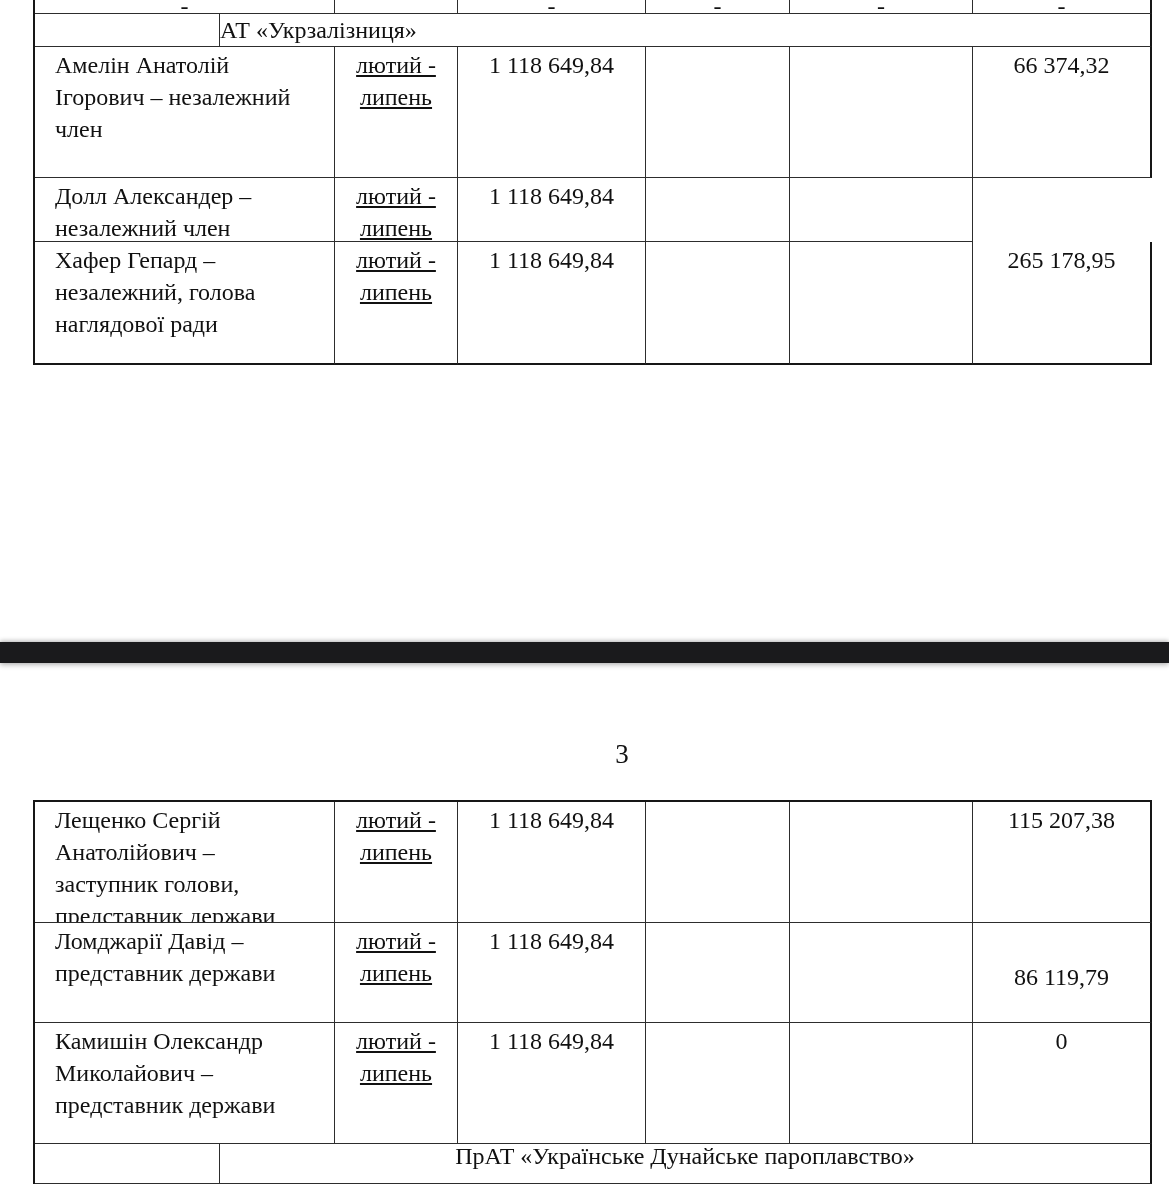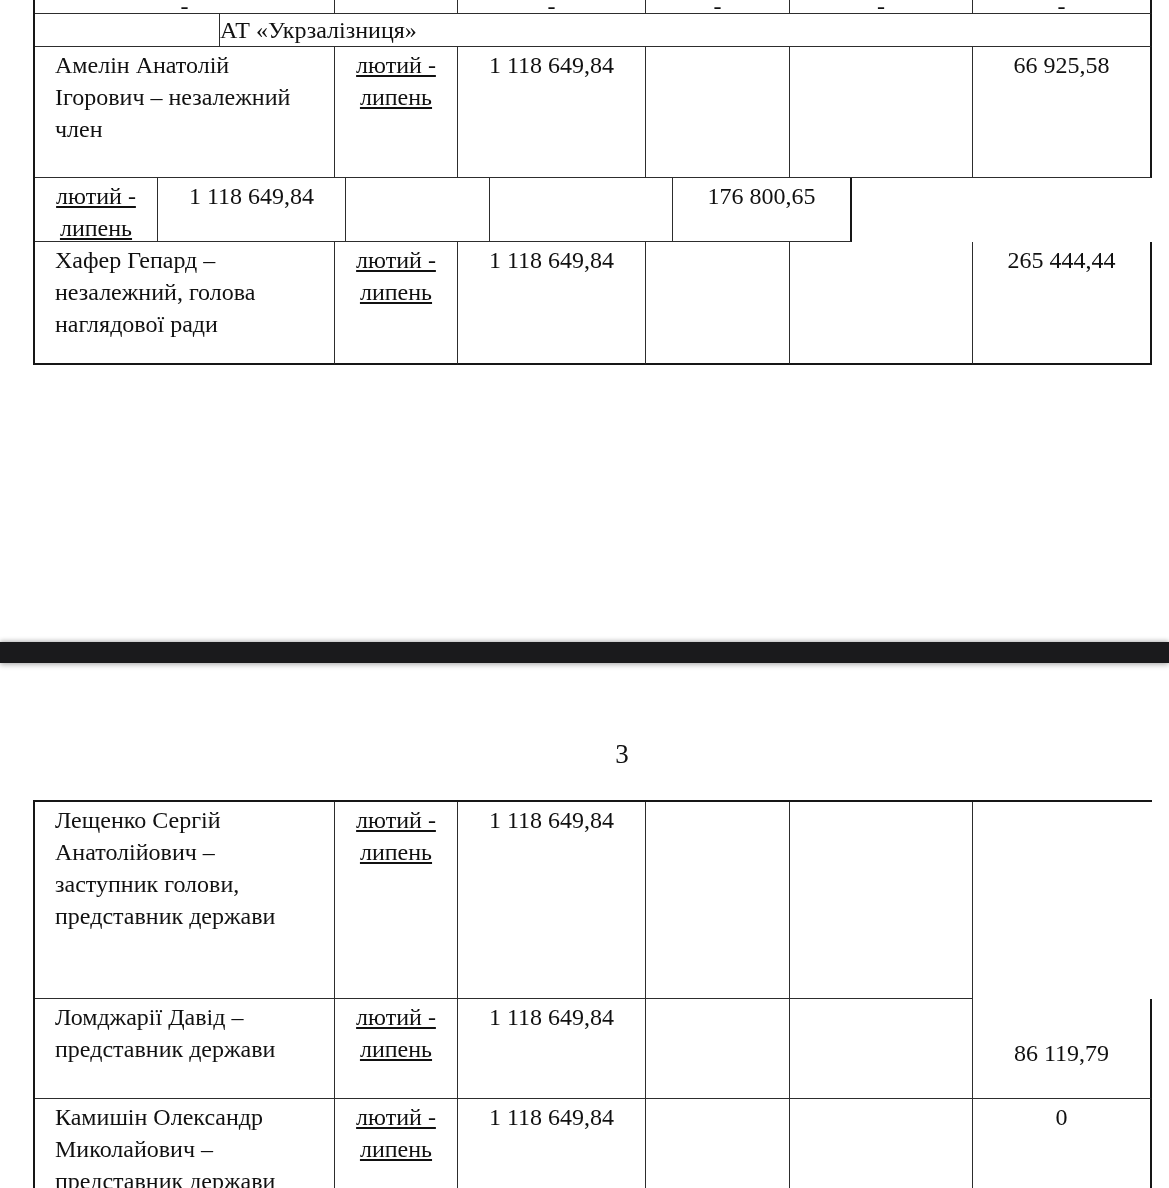--- a/index.html
+++ b/index.html
@@ -68,61 +68,63 @@
 
     <div class="row" style="height:131px;">
       <div class="cell c1 name">Амелін Анатолій
 Ігорович – незалежний
 член</div>
       <div class="cell c2 center pre">лютий -
 липень</div>
       <div class="cell c3 center">1 118 649,84</div>
       <div class="cell c4 center"></div>
       <div class="cell c5 center"></div>
-      <div class="cell c6 last center">66 925,58</div>
+      <div class="cell c6 last center">66 374,32</div>
     </div>
 
     <div class="row" style="height:64px;">
+      <div class="cell c1 name">Долл Александер –
+незалежний член</div>
       <div class="cell c2 center pre">лютий -
 липень</div>
       <div class="cell c3 center">1 118 649,84</div>
       <div class="cell c4 center"></div>
       <div class="cell c5 center"></div>
-      <div class="cell c6 last center">176 800,65</div>
     </div>
 
     <div class="row thick-bottom" style="height:123px;">
       <div class="cell c1 name">Хафер Гепард –
 незалежний, голова
 наглядової ради</div>
       <div class="cell c2 center pre">лютий -
 липень</div>
       <div class="cell c3 center">1 118 649,84</div>
       <div class="cell c4 center"></div>
       <div class="cell c5 center"></div>
-      <div class="cell c6 last center">265 444,44</div>
+      <div class="cell c6 last center">265 178,95</div>
     </div>
   </div>
 
   <div class="page-separator"></div>
 
   <div class="page-number">3</div>
 
   <div class="tbl t2" style="top:800px;">
 
-    <div class="row" style="height:197px;">
+    <div class="row" style="height:121px;">
       <div class="cell c1 name">Лещенко Сергій
 Анатолійович –
 заступник голови,
 представник держави</div>
       <div class="cell c2 center pre">лютий -
 липень</div>
       <div class="cell c3 center">1 118 649,84</div>
       <div class="cell c4 center"></div>
       <div class="cell c5 center"></div>
+      <div class="cell c6 last center">115 207,38</div>
     </div>
 
     <div class="row" style="height:100px;">
       <div class="cell c1 name">Ломджарії Давід –
 представник держави</div>
       <div class="cell c2 center pre">лютий -
 липень</div>
       <div class="cell c3 center">1 118 649,84</div>
       <div class="cell c4 center"></div>
       <div class="cell c5 center"></div>

